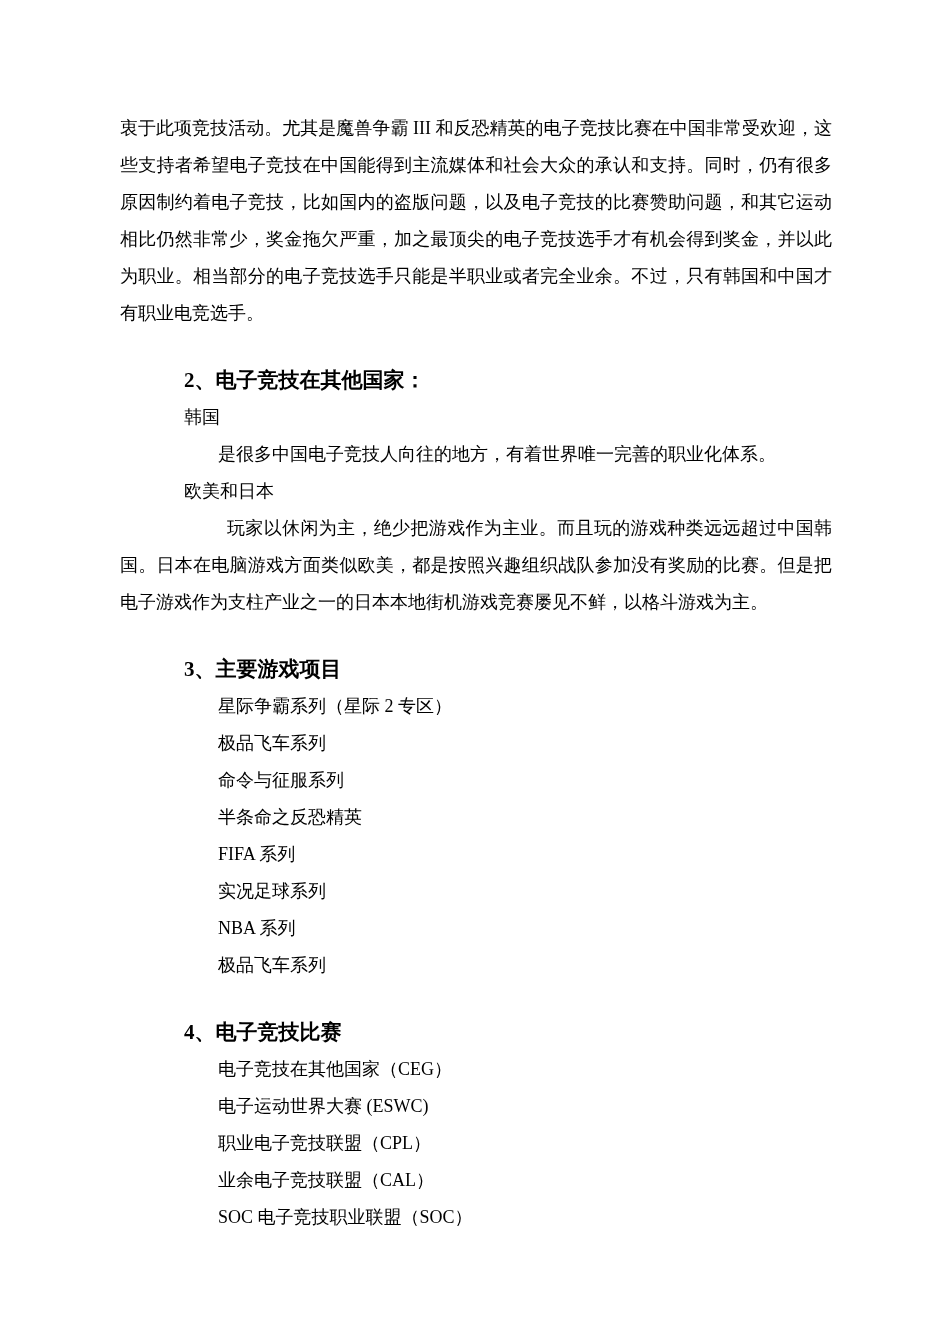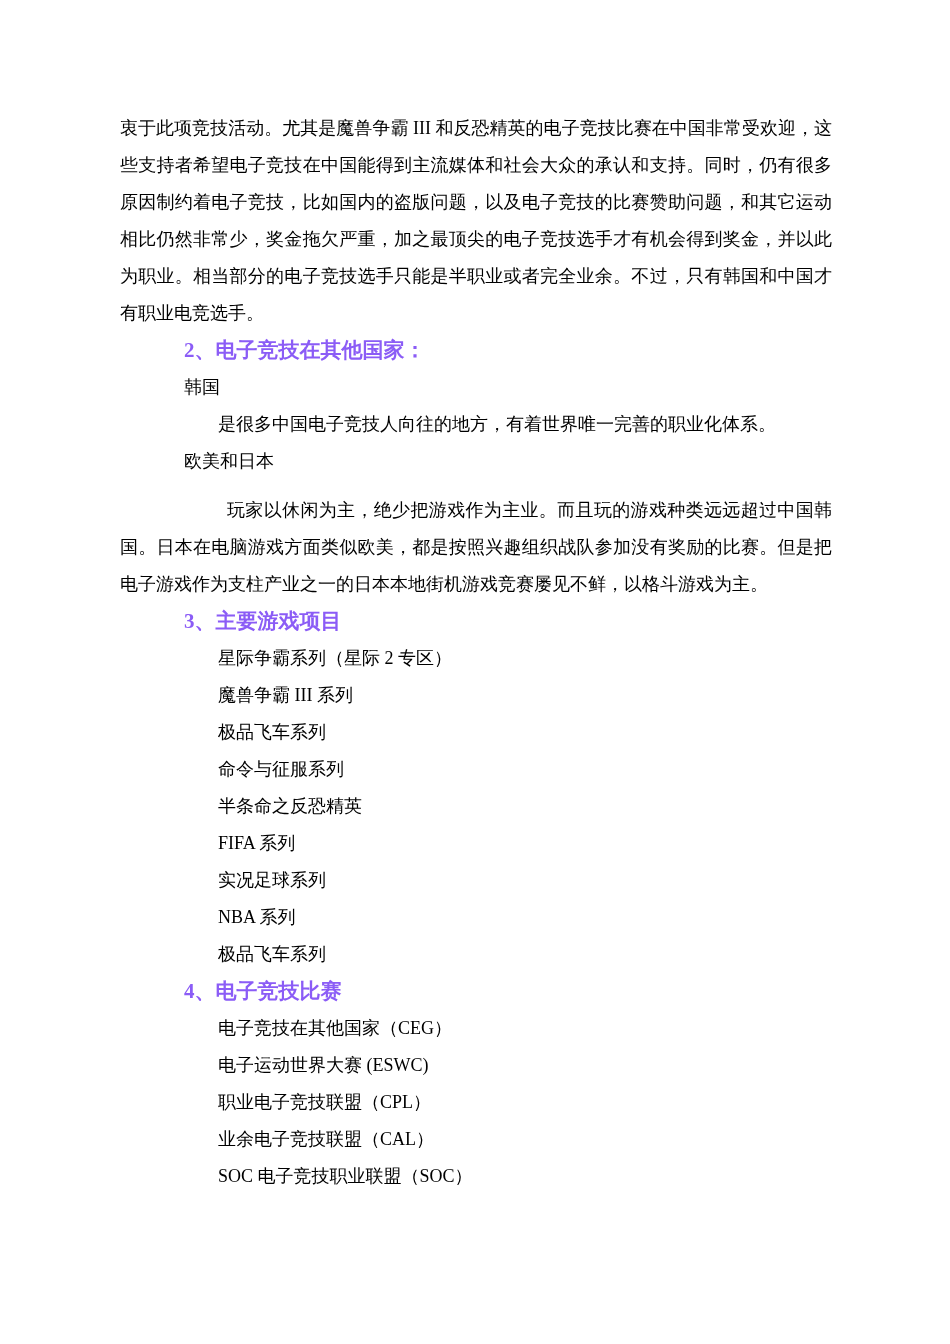--- a/index.html
+++ b/index.html
@@ -22,26 +22,27 @@
     line-height: 37px;
     color: #000;
     text-align: justify;
     text-justify: inter-character;
   }
   .para.no-justify { text-align: left; }
   .heading {
     font-size: 21px;
     line-height: 37px;
     font-weight: bold;
-    color: #8b5cf6;
+    color: #000000;
+    margin-top: 30px;
   }
   .indent-2 { padding-left: 64px; }
   .indent-3 { padding-left: 98px; }
   .first-indent-3 { text-indent: 98px; }
-  .first-indent-35 { text-indent: 107px; margin-top: 12px; }
+  .first-indent-35 { text-indent: 107px; }
   .list-block p { line-height: 37px; }
 </style>
 </head>
 <body>
 
 <div class="page">
 
   <p class="para">衷于此项竞技活动。尤其是魔兽争霸 III 和反恐精英的电子竞技比赛在中国非常受欢迎，这些支持者希望电子竞技在中国能得到主流媒体和社会大众的承认和支持。同时，仍有很多原因制约着电子竞技，比如国内的盗版问题，以及电子竞技的比赛赞助问题，和其它运动相比仍然非常少，奖金拖欠严重，加之最顶尖的电子竞技选手才有机会得到奖金，并以此为职业。相当部分的电子竞技选手只能是半职业或者完全业余。不过，只有韩国和中国才有职业电竞选手。</p>
 
   <p class="heading indent-2">2、电子竞技在其他国家：</p>
@@ -51,21 +52,20 @@
   <p class="para no-justify first-indent-3">是很多中国电子竞技人向往的地方，有着世界唯一完善的职业化体系。</p>
 
   <p class="para no-justify indent-2">欧美和日本</p>
 
   <p class="para first-indent-35">玩家以休闲为主，绝少把游戏作为主业。而且玩的游戏种类远远超过中国韩国。日本在电脑游戏方面类似欧美，都是按照兴趣组织战队参加没有奖励的比赛。但是把电子游戏作为支柱产业之一的日本本地街机游戏竞赛屡见不鲜，以格斗游戏为主。</p>
 
   <p class="heading indent-2">3、主要游戏项目</p>
 
   <div class="list-block">
     <p class="para no-justify indent-3">星际争霸系列（星际 2 专区）</p>
-    <p class="para no-justify indent-3">魔兽争霸 III 系列</p>
     <p class="para no-justify indent-3">极品飞车系列</p>
     <p class="para no-justify indent-3">命令与征服系列</p>
     <p class="para no-justify indent-3">半条命之反恐精英</p>
     <p class="para no-justify indent-3">FIFA 系列</p>
     <p class="para no-justify indent-3">实况足球系列</p>
     <p class="para no-justify indent-3">NBA 系列</p>
     <p class="para no-justify indent-3">极品飞车系列</p>
   </div>
 
   <p class="heading indent-2">4、电子竞技比赛</p>

